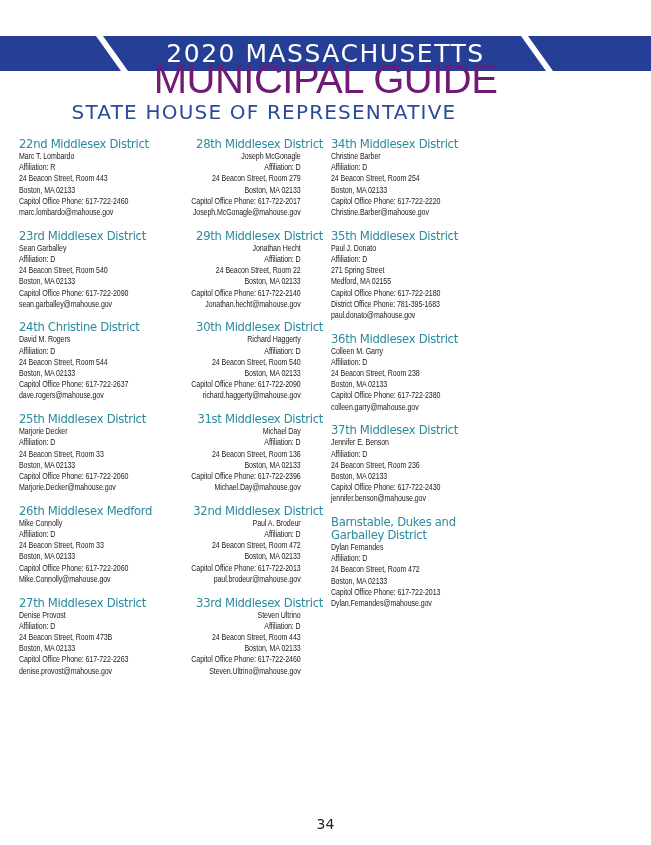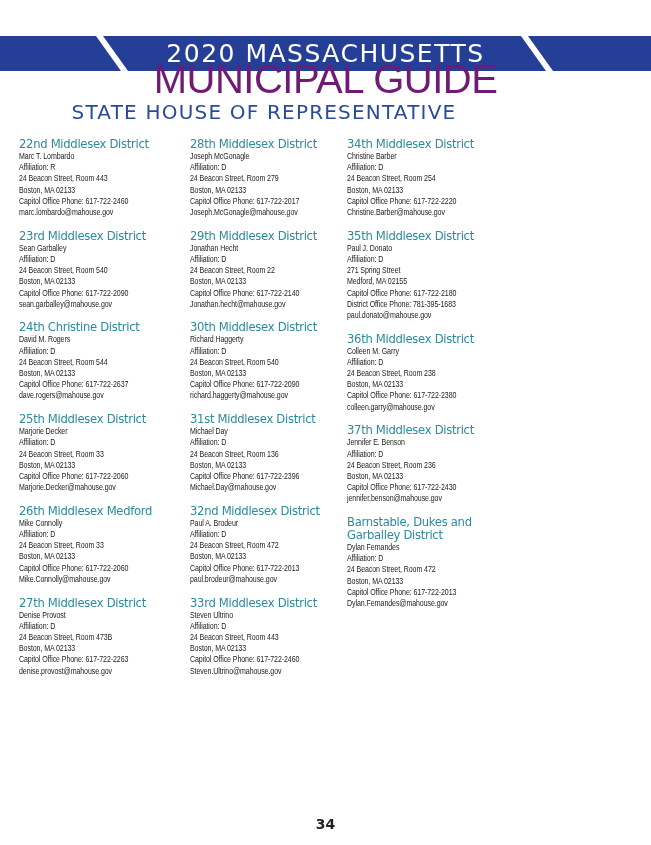--- a/index.html
+++ b/index.html
@@ -10,28 +10,28 @@
   .banner-title { position: absolute; left: 0; width: 651px; top: 1px; text-align: center; color: #ffffff;
     font-family: "DejaVu Sans", sans-serif; font-size: 25px; letter-spacing: 1.5px; font-weight: normal; line-height: 33px; }
 
   .main-title { position: absolute; left: 0; width: 651px; top: 56px; text-align: center; color: #701a75;
     font-family: "Liberation Sans", sans-serif; font-weight: normal; font-size: 40px; line-height: 46px; letter-spacing: -0.5px; }
   .sub-title { position: absolute; left: 0; width: 528px; top: 100px; text-align: center; color: #2a4a9a;
     font-family: "DejaVu Sans", sans-serif; font-size: 20px; letter-spacing: 1.2px; line-height: 24px; }
 
   .column { position: absolute; top: 138px; width: 160px; }
   .col-1 { left: 19px; }
-  .col-2 { left: 190px; }
-  .col-3 { left: 331px; margin-left: 16px; }
+  .col-2 { left: 163px; text-align: right; }
+  .col-3 { left: 331px; }
 
   .entry { margin-bottom: 11.5px; }
   .entry-heading { color: #2b8a9e; font-family: "DejaVu Sans", sans-serif; font-weight: normal; font-size: 11.6px; line-height: 13px; letter-spacing: -0.3px; white-space: nowrap; }
   .entry-line { color: #222222; font-family: "Liberation Sans", sans-serif; font-size: 8.2px; line-height: 11.2px; transform: scaleX(0.86); transform-origin: left; white-space: nowrap; letter-spacing: -0.1px; }
 
-  .page-number { position: absolute; left: 0; width: 651px; top: 816px; text-align: center; font-family: "DejaVu Sans", sans-serif; font-weight: bold; font-size: 14px; color: #222222; }
+  .page-number { position: absolute; left: 0; width: 651px; top: 816px; text-align: center; font-family: "DejaVu Sans", sans-serif; font-weight: normal; font-size: 14px; color: #222222; }
 </style>
 </head>
 <body>
 
 <div class="banner">
   <svg width="651" height="35" viewBox="0 0 651 35">
     <rect x="0" y="0" width="651" height="35" fill="#253f97"></rect>
     <polygon points="96,0 103,0 128,35 121,35" fill="#ffffff"></polygon>
     <polygon points="521,0 528,0 553,35 546,35" fill="#ffffff"></polygon>
   </svg>

